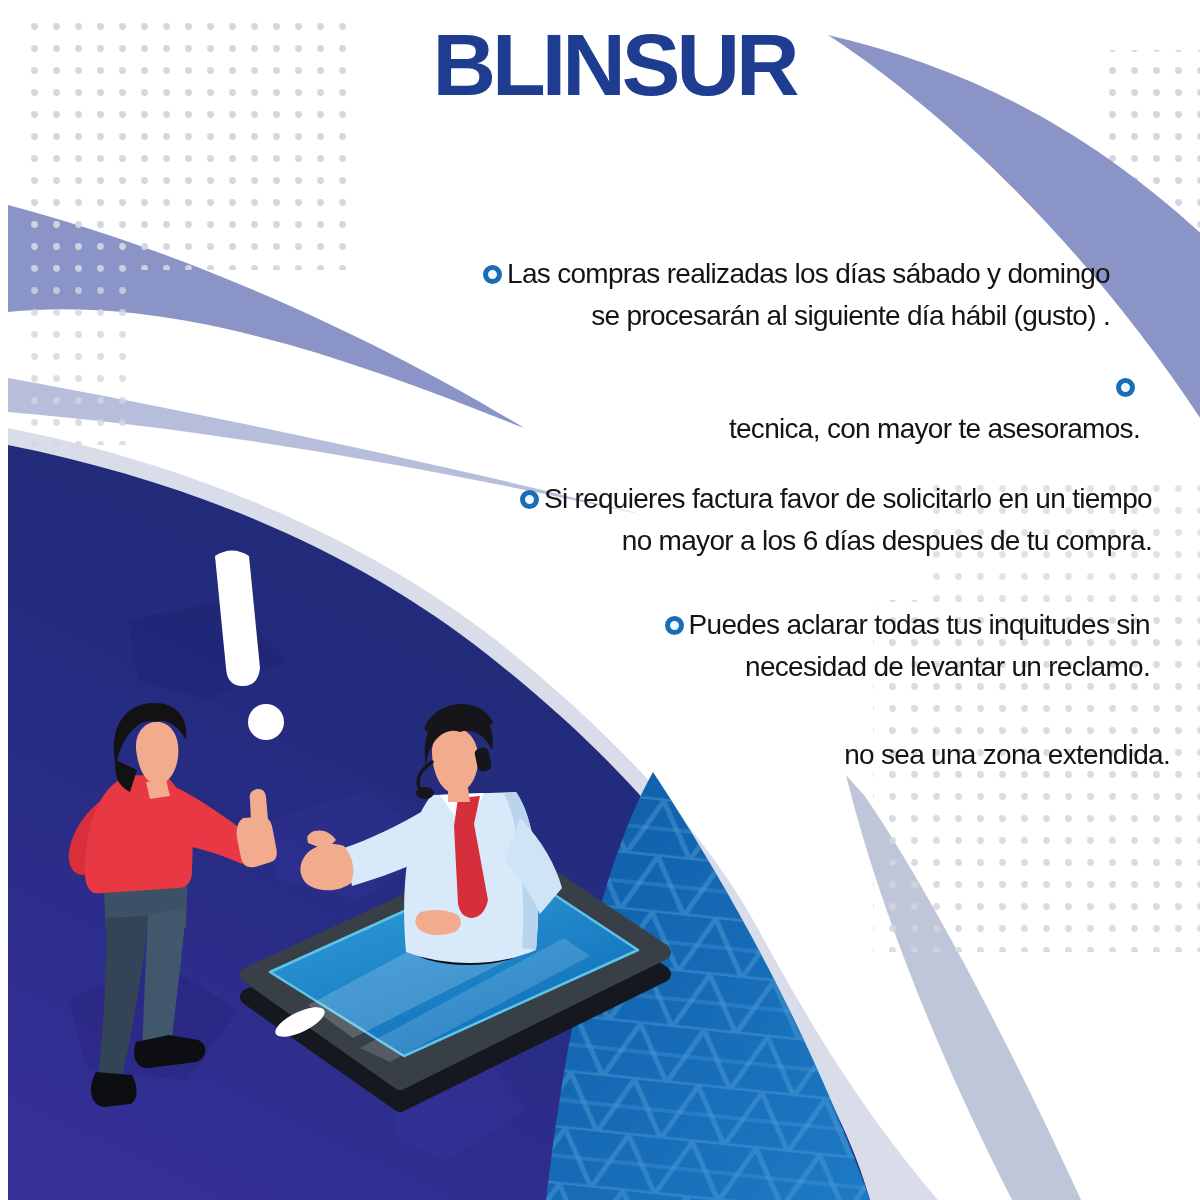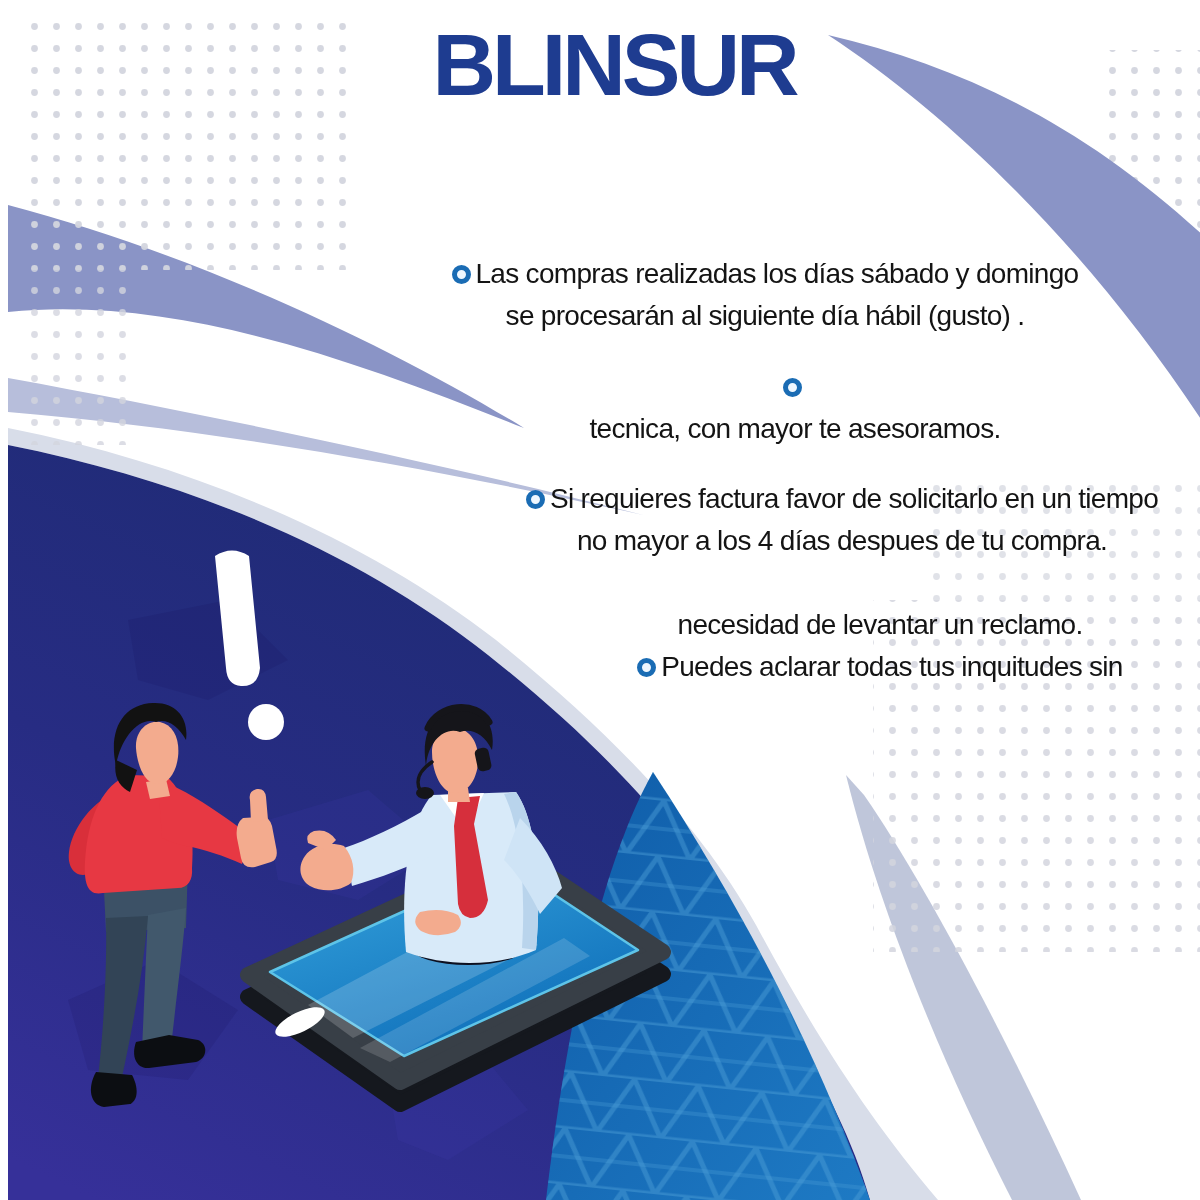--- a/index.html
+++ b/index.html
@@ -9,21 +9,21 @@
     font-family:"Liberation Sans", sans-serif;
   }
   #stage{position:absolute;inset:0;width:1200px;height:1188px;padding-left:8px;}
   svg{display:block;}
   .logo{
     position:absolute;top:14px;left:calc(50% + 10px);transform:translateX(-50%);
     font-size:88px;font-weight:800;letter-spacing:-4px;color:#1e3c90;
     font-family:"Liberation Sans", sans-serif;white-space:nowrap;
   }
   .bullet{
-    position:absolute;text-align:center;color:#141414;
+    position:absolute;text-align:right;color:#141414;
     font-size:28px;line-height:42px;letter-spacing:-0.7px;
   }
   .bullet .ring{
     display:inline-block;width:9px;height:9px;border:5px solid #1a6cb4;
     border-radius:50%;background:#eef7ff;margin-right:5px;vertical-align:-1px;
   }
   .bline{display:block;}
   .bline.first{display:block;}
 </style>
 </head>
@@ -153,27 +153,28 @@
     <div class="bullet" style="top:253px;left:420px;width:690px">
       <span class="bline first"><span class="ring"></span><span>Las compras realizadas los días sábado y domingo</span></span>
       <span class="bline">se procesarán al siguiente día hábil (gusto) .</span>
     </div>
 
     <div class="bullet" style="top:366px;left:450px;width:690px">
       <span class="bline first"><span class="ring"></span></span>
       <span class="bline">tecnica, con mayor te asesoramos.</span>
     </div>
 
-    <div class="bullet" style="top:478px;left:512px;width:660px">
+    <div class="bullet" style="top:478px;left:492px;width:660px">
       <span class="bline first"><span class="ring"></span><span>Si requieres factura favor de solicitarlo en un tiempo</span></span>
-      <span class="bline">no mayor a los 4 días despues de tu compra.</span>
+      <span class="bline">no mayor a los 6 días despues de tu compra.</span>
     </div>
 
     <div class="bullet" style="top:604px;left:610px;width:540px">
+      <span class="bline first"><span class="ring"></span><span>Puedes aclarar todas tus inquitudes sin</span></span>
       <span class="bline">necesidad de levantar un reclamo.</span>
-      <span class="bline first"><span class="ring"></span><span>Puedes aclarar todas tus inquitudes sin</span></span>
     </div>
 
     <div class="bullet" style="top:734px;left:670px;width:500px">
+      <span class="bline">no sea una zona extendida.</span>
     </div>
 
   </div>
 </div>
 
 </body></html>

